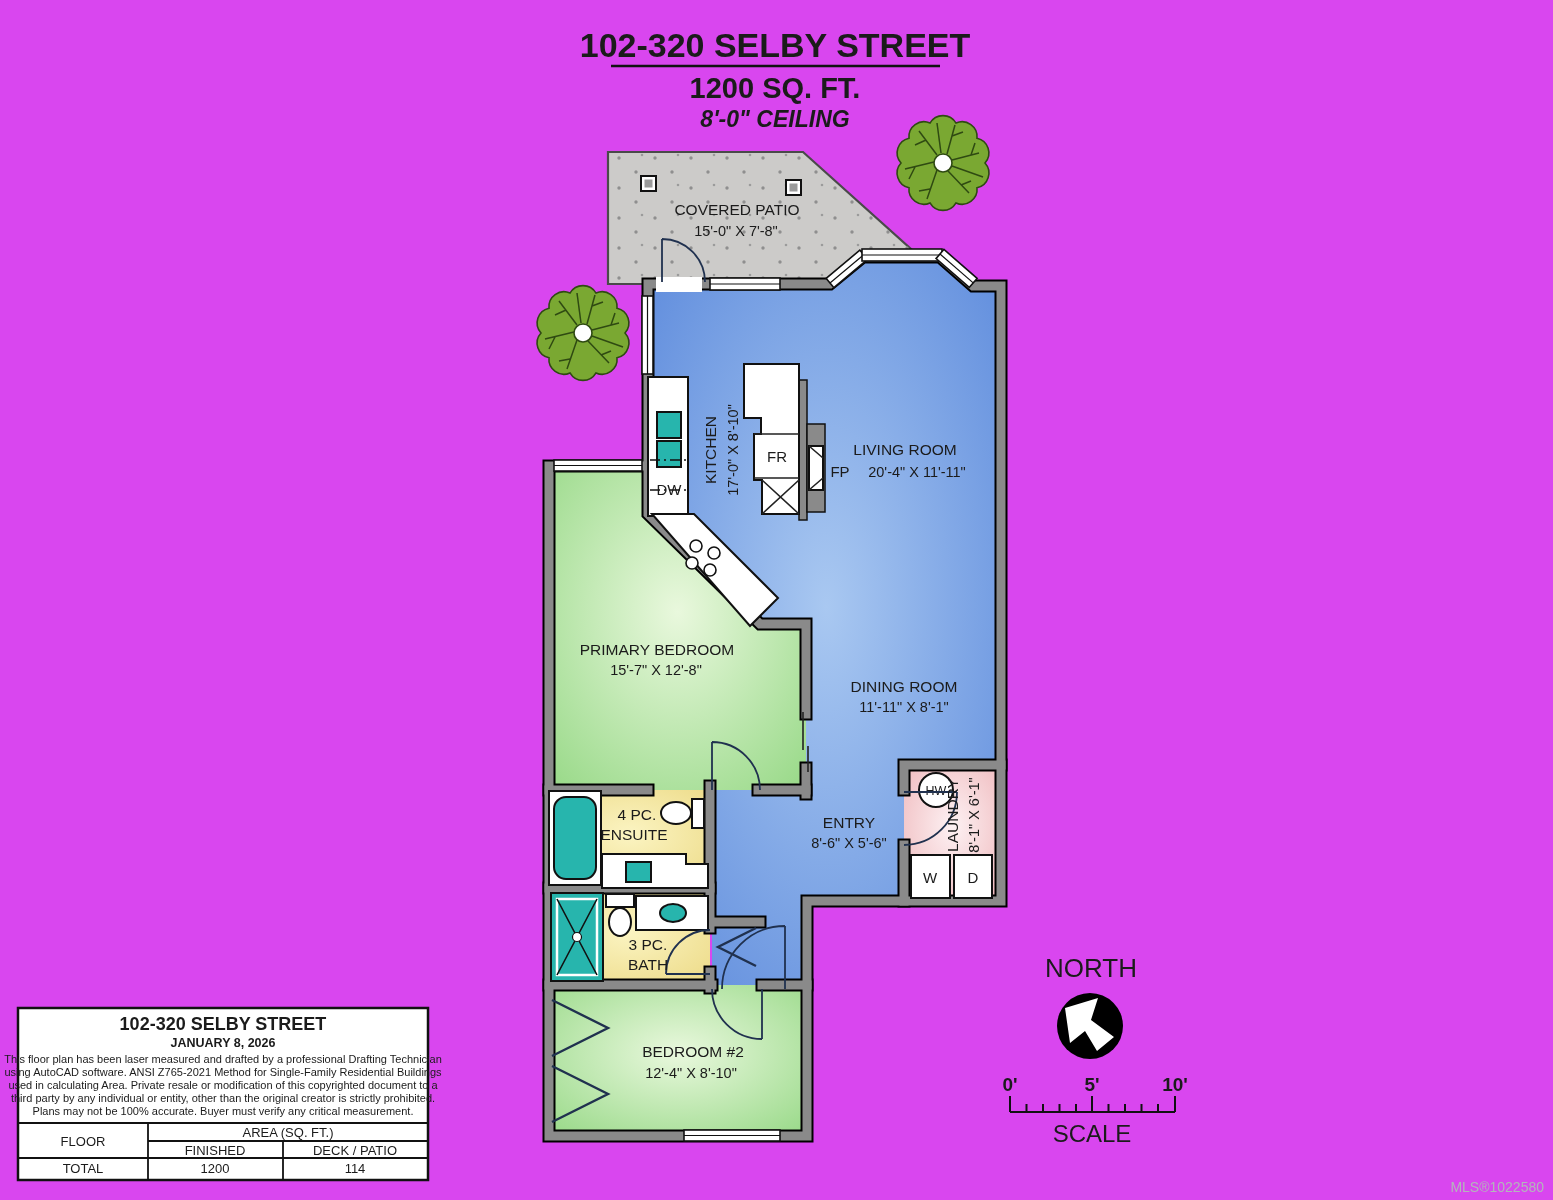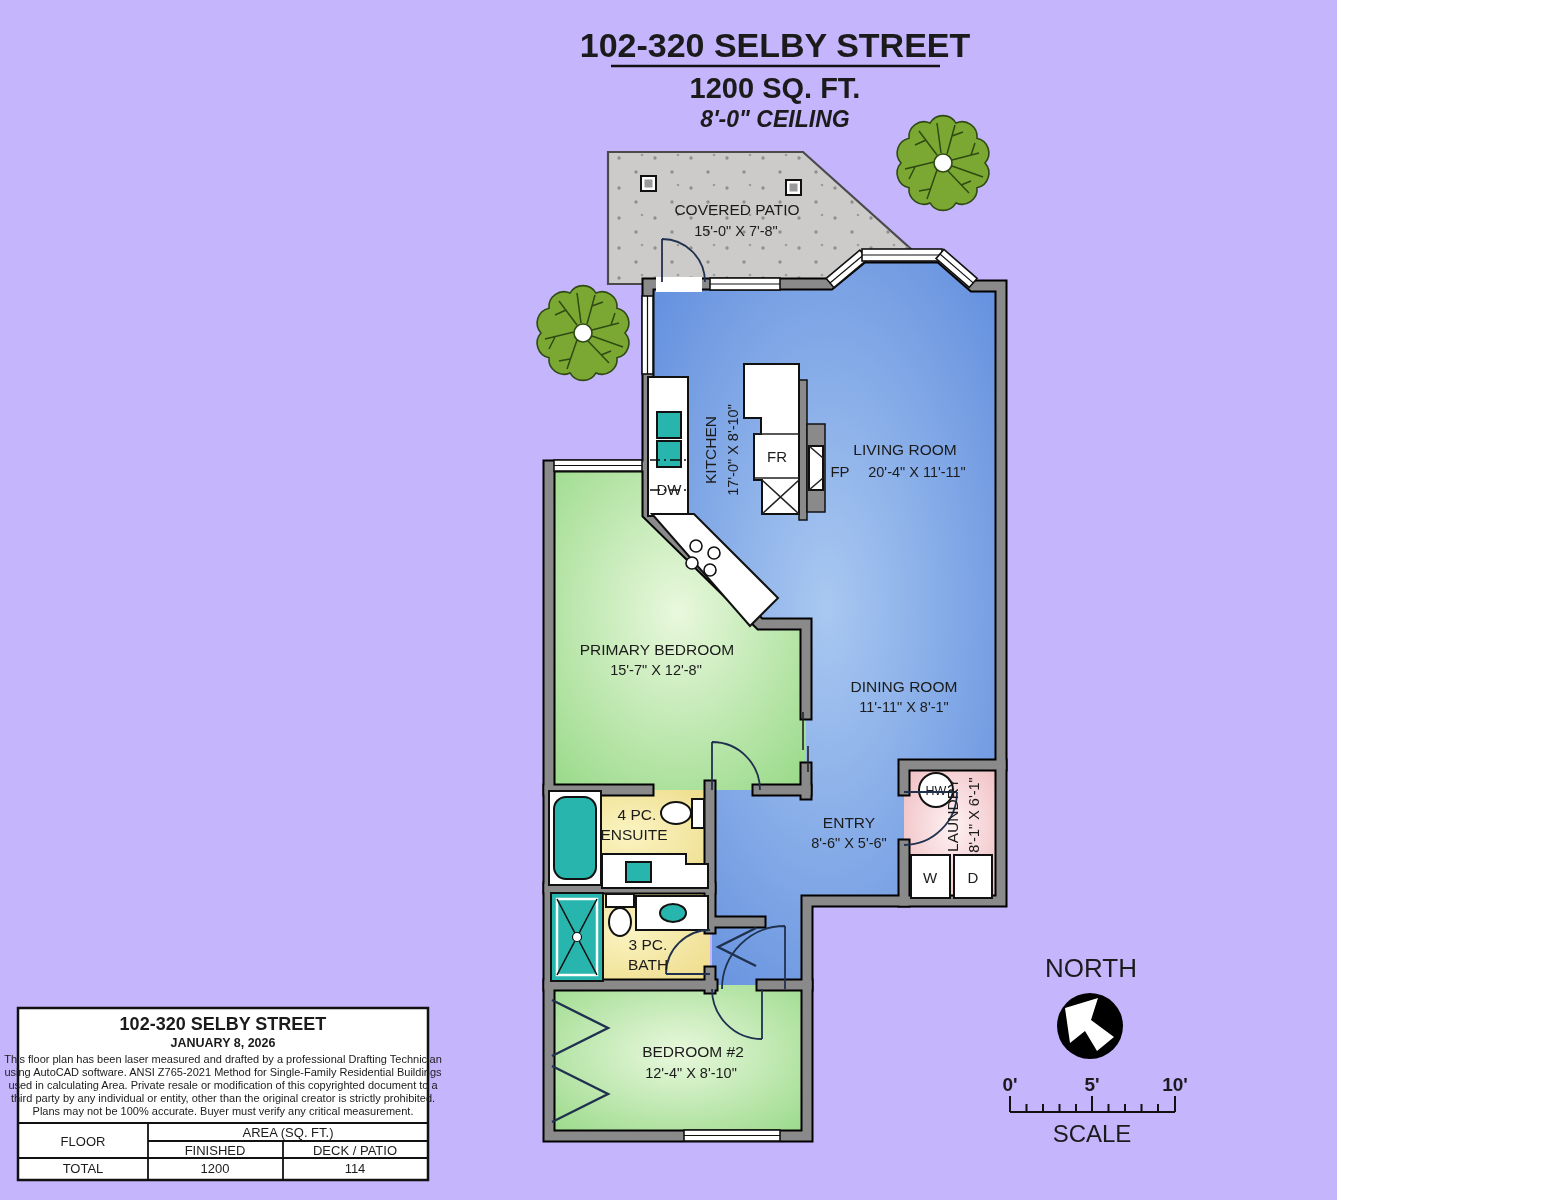--- a/index.html
+++ b/index.html
@@ -1,16 +1,16 @@
 <!DOCTYPE html>
 <html><head>
 <meta charset="utf-8">
 <style>
   html,body{margin:0;padding:0;background:#ffffff;}
-  .canvas{position:relative;width:1337px;height:1200px;background:#c4b5fd;overflow:hidden;
+  .canvas{position:relative;width:1553px;height:1200px;background:#d946ef;overflow:hidden;
           font-family:"Liberation Sans",sans-serif;}
   svg{position:absolute;left:0;top:0;}
   text{fill:#1b1b1b;}
   .t-title{font:bold 34px "Liberation Sans",sans-serif;text-anchor:middle;}
   .t-sqft{font:bold 29px "Liberation Sans",sans-serif;text-anchor:middle;}
   .t-ceil{font:bold italic 23px "Liberation Sans",sans-serif;text-anchor:middle;}
   .rm{font:15.5px "Liberation Sans",sans-serif;text-anchor:middle;}
   .dim{font:14.5px "Liberation Sans",sans-serif;text-anchor:middle;}
   .app{font:15px "Liberation Sans",sans-serif;text-anchor:middle;}
   .hw{font:12.5px "Liberation Sans",sans-serif;text-anchor:middle;}

